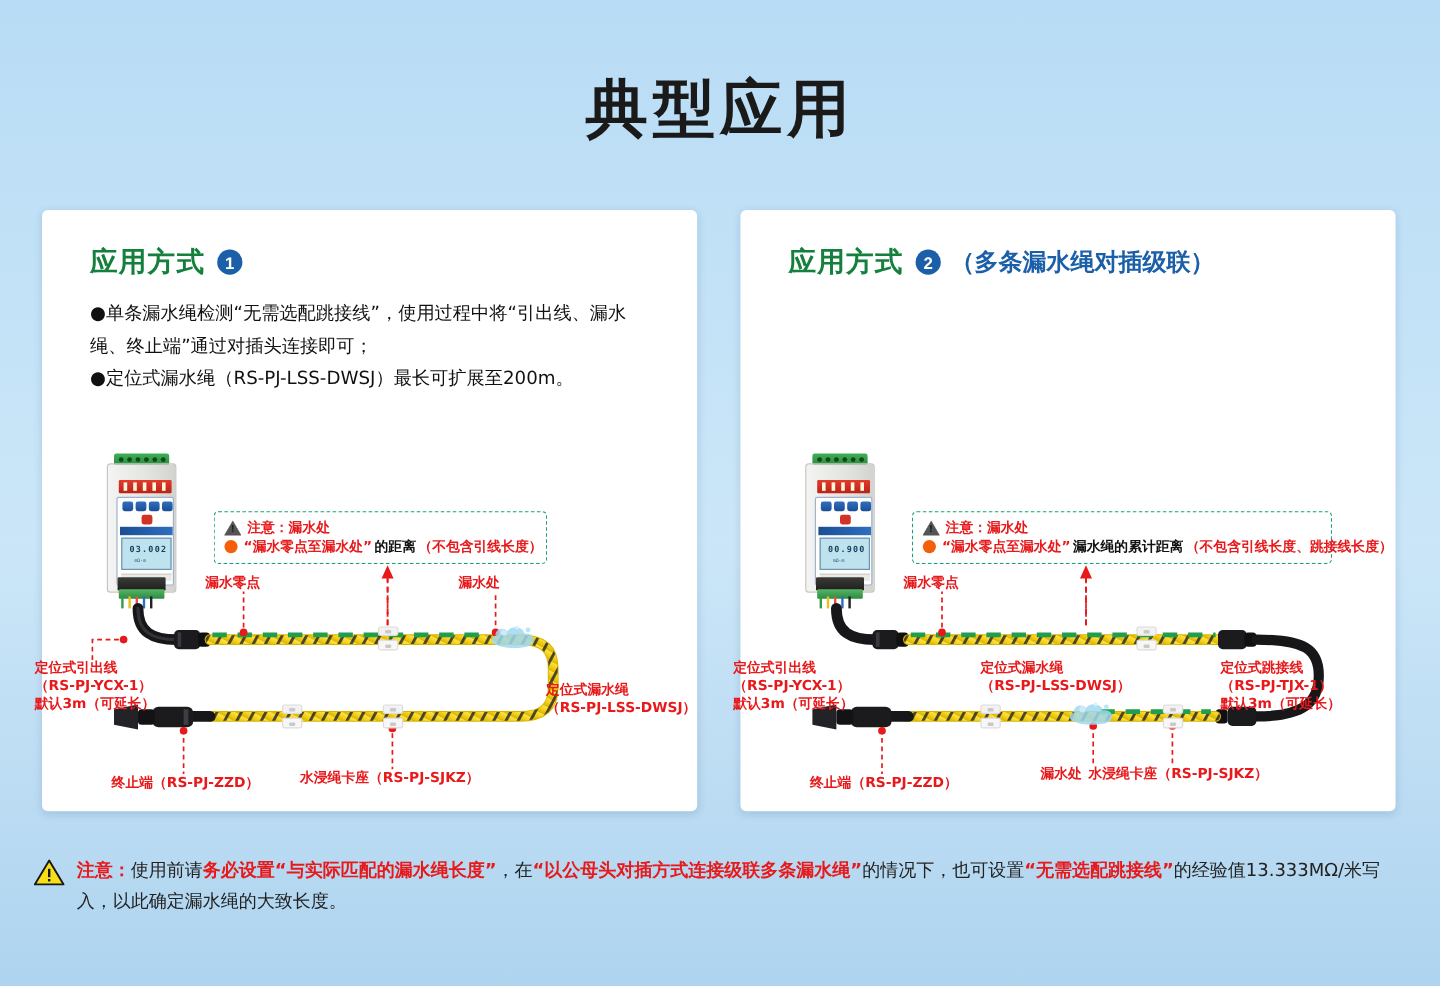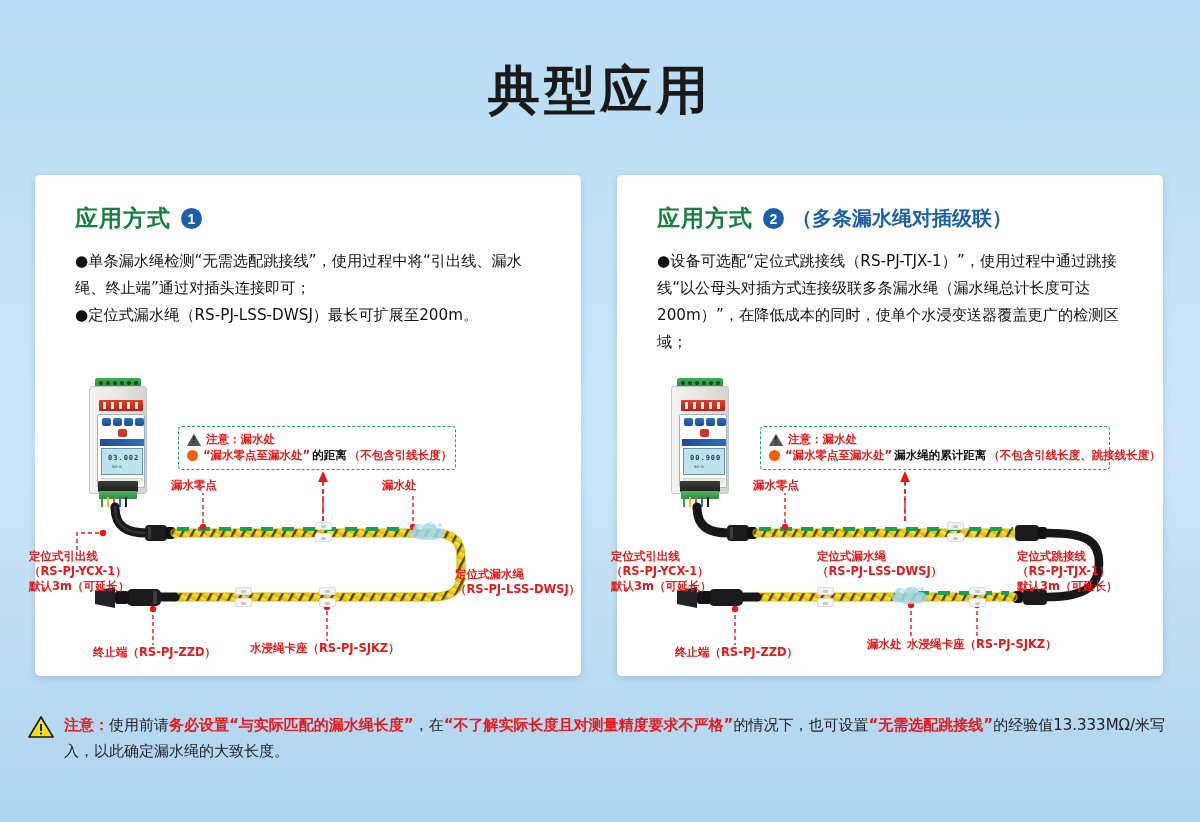--- a/index.html
+++ b/index.html
@@ -291,23 +291,20 @@
 </div>
 
 <div class="card" id="card2">
 
   <div class="card-head">
     <span class="ttl">应用方式</span>
     <span class="circ-num">2</span>
     <span class="sub">（多条漏水绳对插级联）</span>
   </div>
 
-  <div class="bullets">
-    <p>●设备可选配“定位式跳接线（RS-PJ-TJX-1）”，使用过程中通过跳接线“以公母头对插方式连接级联多条漏水绳（漏水绳总计长度可达200m）”，在降低成本的同时，使单个水浸变送器覆盖更广的检测区域；</p>
-  </div>
 
   <div class="diagram">
 
     <div class="device" style="left:52px; top:203px;text-align:right;">
       <div class="dev-rail">
         <i style="left:4px"></i>
           <i style="left:11px"></i>
           <i style="left:18px"></i>
         <i style="left:25px"></i>
           <i style="left:32px"></i>
@@ -461,15 +458,15 @@
 
 <div class="note">
   <div class="warnicon">
     <svg viewBox="0 0 26 23" width="26" height="23">
       <path d="M13,1 L25,21 L1,21 Z" fill="#f7e01a" stroke="#1a1a1a" stroke-width="1.6" stroke-linejoin="round"></path>
       <rect x="12" y="8" width="2" height="7" fill="#1a1a1a"></rect>
       <rect x="12" y="16.5" width="2" height="2" fill="#1a1a1a"></rect>
     </svg>
   </div>
   <div class="txt">
-    <span class="red">注意：</span><span>使用前请</span><span class="red">务必设置“与实际匹配的漏水绳长度”</span><span>，在</span><span class="red">“不了解实际长度且对测量精度要求不严格”</span><span>的情况下，也可设置</span><span class="red">“无需选配跳接线”</span><span>的经验值13.333MΩ/米写入，以此确定漏水绳的大致长度。</span>
+    <span class="red">注意：</span><span>使用前请</span><span class="red">务必设置“与实际匹配的漏水绳长度”</span><span>，在</span><span class="red">“以公母头对插方式连接级联多条漏水绳”</span><span>的情况下，也可设置</span><span class="red">“无需选配跳接线”</span><span>的经验值13.333MΩ/米写入，以此确定漏水绳的大致长度。</span>
   </div>
 </div>
 
 </body></html>

